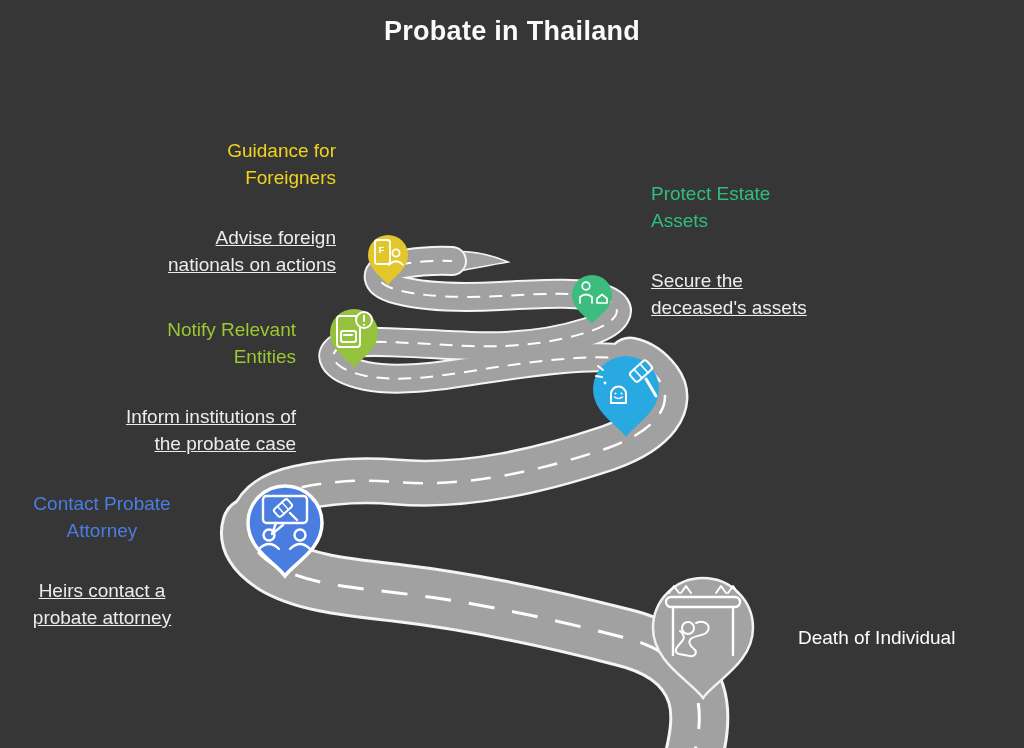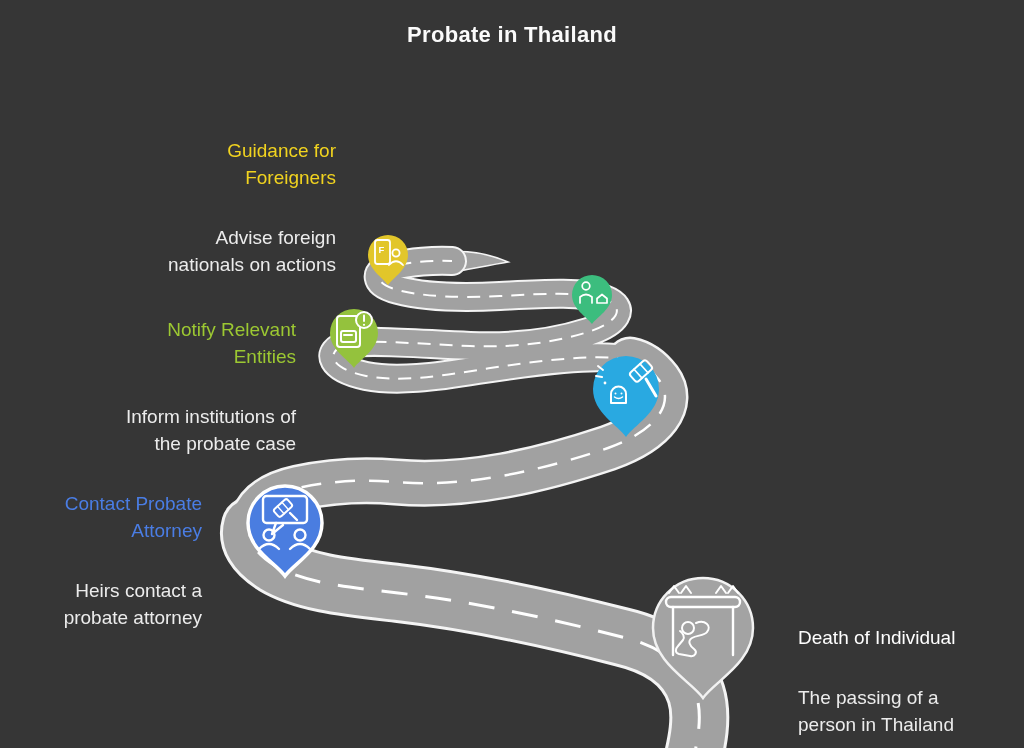--- a/index.html
+++ b/index.html
@@ -3,26 +3,26 @@
 <meta charset="utf-8">
 <style>
   html,body{margin:0;padding:0;}
   body{font-family:"Liberation Sans", sans-serif; background:#222;}
   .canvas{
     position:relative; width:1024px; height:748px; overflow:hidden;
     background:#363636;
   }
   .road-svg{position:absolute; inset:0;}
   .page-title{
-    position:absolute; top:22px; left:0; right:0; text-align:center;
-    font-size:22px; font-weight:bold; color:#fafafa; letter-spacing:.3px;
+    position:absolute; top:16px; left:0; right:0; text-align:center;
+    font-size:27px; font-weight:bold; color:#fafafa; letter-spacing:.3px;
   }
   .label{position:absolute; white-space:pre-line;}
   .label .heading{font-size:19px; font-weight:normal; line-height:27px;}
-  .label .body{font-size:19px; line-height:27px; color:#ececec; margin-top:15px;}
+  .label .body{font-size:19px; line-height:27px; color:#ececec; margin-top:15px;text-decoration:underline;}
   .label.right{text-align:right;}
   .hc-death{color:#ffffff;}
   .hc-contact{color:#4a7de4;}
   .hc-initiate{color:#2aa9e2;}
   .hc-notify{color:#9cc832;}
   .hc-protect{color:#2fbe7d;}
   .hc-guidance{color:#f1d31f;}
   .road-casing{stroke:#f4f4f4; fill:none; stroke-linecap:round;}
   .road-fill{stroke:#a1a1a1; fill:none; stroke-linecap:round;}
   .road-dash{stroke:#ffffff; fill:none; stroke-linecap:butt;}
@@ -132,37 +132,41 @@
 
   <div class="page-title">Probate in Thailand</div>
 
   <div class="label right" style="right:688px; top:119px; width:300px;">
     <div class="heading hc-guidance">Guidance for
 Foreigners</div>
     <div class="body">Advise foreign
 nationals on actions</div>
   </div>
 
+  <div class="label" style="left:651px; top:162px; width:260px;">
+    <div class="heading hc-protect">Protect Estate
+Assets</div>
+    <div class="body">Secure the
+deceased's assets</div>
+  </div>
 
   <div class="label right" style="right:728px; top:298px; width:300px;">
     <div class="heading hc-notify">Notify Relevant
 Entities</div>
     <div class="body">Inform institutions of
 the probate case</div>
   </div>
 
   <div class="label" style="left:703px; top:351px; width:260px;">
   </div>
 
-  <div class="label right" style="right:822px; top:472px; width:200px;">
+  <div class="label right" style="right:822px; top:472px; width:200px;text-align:center;">
     <div class="heading hc-contact">Contact Probate
 Attorney</div>
     <div class="body">Heirs contact a
 probate attorney</div>
   </div>
 
   <div class="label" style="left:798px; top:606px; width:220px;">
     <div class="heading hc-death">Death of Individual</div>
-    <div class="body">The passing of a
-person in Thailand</div>
   </div>
 
 </div>
 
 </body></html>

